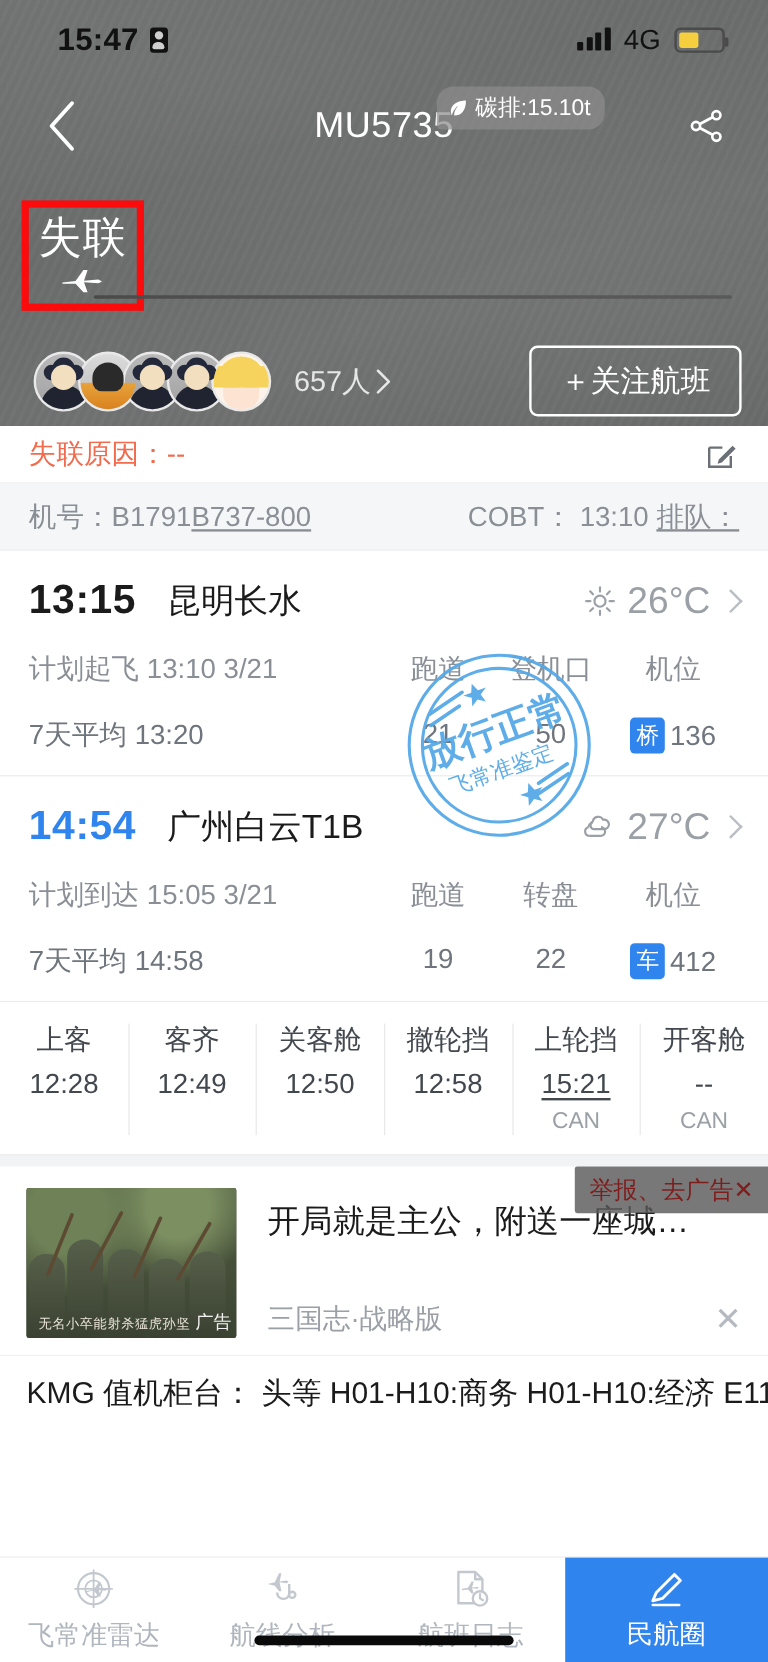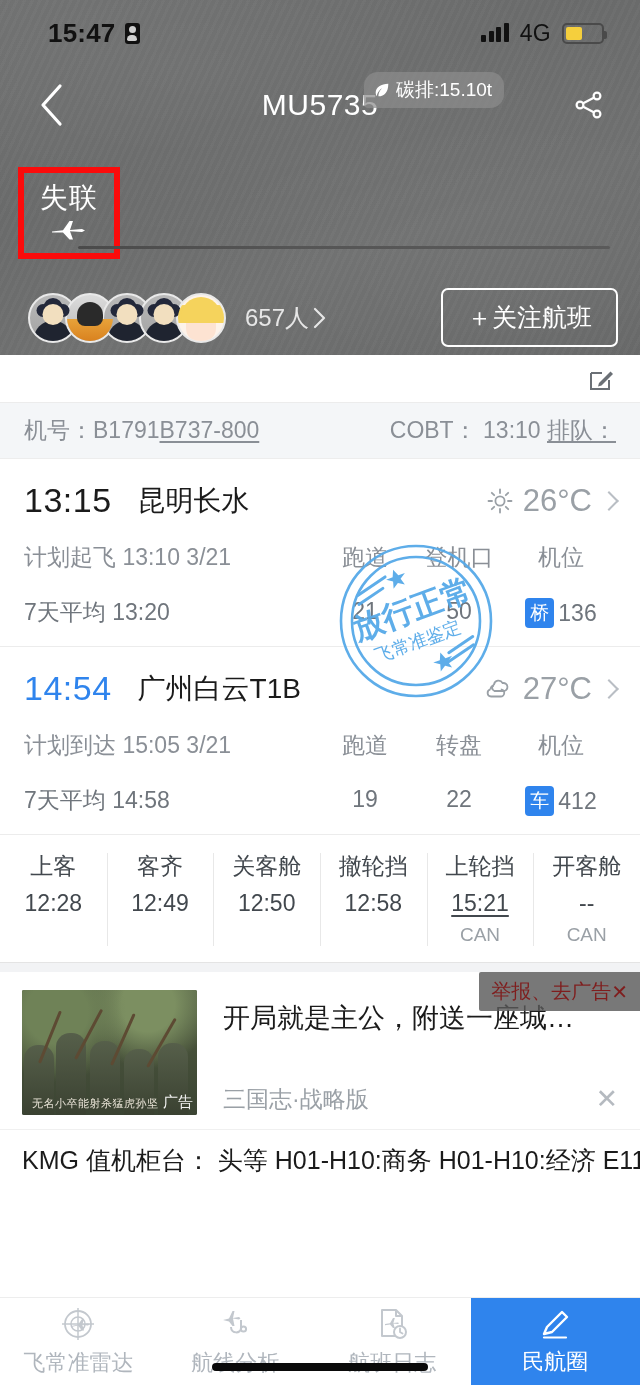--- a/index.html
+++ b/index.html
@@ -94,21 +94,21 @@
   
   .progress-zone{ position:relative; z-index:3; margin-top:18px; height:110px; }
   .status-box{
     position:absolute; left:18px; top:5px;
     width:102px; height:92px;
     border:6px solid #fb0b0b;
     display:flex; flex-direction:column; align-items:center; justify-content:center;
     box-sizing:border-box;
   }
   .status-text{
-    color:#fff; font-size:28px; line-height:1; letter-spacing:1px; font-weight:400;
+    color:#fff; font-size:36px; line-height:1; letter-spacing:1px; font-weight:400;
     margin-bottom:6px;
   }
   .plane-ic{ width:40px; height:24px; display:block; }
   .track{
     position:absolute; left:78px; right:30px; top:84px; height:3px;
     background:linear-gradient(90deg,#4a4a4a 0%,#555 40%,#5a5a5a 100%);
     border-radius:2px;
   }
 
   
@@ -185,21 +185,21 @@
   
   .stamp{
     position:absolute; left:336px; top:82px; width:160px; height:160px;
     z-index:5; pointer-events:none; opacity:.95;
   }
 
   
   .seg{ position:relative; padding:22px 24px 18px; background:#fff; }
   .seg + .seg{ border-top:1px solid #ececec; }
   .seg-head{ display:flex; align-items:center; }
-  .seg-time{ font-size:34px; font-weight:400; color:#1b1b1b; letter-spacing:.5px; }
+  .seg-time{ font-size:34px; font-weight:700; color:#1b1b1b; letter-spacing:.5px; }
   .seg-time.blue{ color:#2f84ed; }
   .seg-airport{ font-size:28px; color:#1b1b1b; margin-left:26px; }
   .seg-wx{ margin-left:auto; display:flex; align-items:center; gap:10px; color:#9aa0a6; font-size:31px; }
   .chev{ width:14px; height:14px; border-right:2.5px solid #b9bec4; border-top:2.5px solid #b9bec4; transform:rotate(45deg); }
 
   .seg-grid{ margin-top:22px; display:flex; align-items:center; color:#8a8f96; font-size:23px; }
   .seg-grid .lbl{ min-width:250px; }
   .cols{ margin-left:auto; display:flex; }
   .col{ width:94px; text-align:center; }
   .col.w-last{ width:110px; }
@@ -361,20 +361,21 @@
           <path d="M2 2 L11 11 L2 20" fill="none" stroke="#e6e6e6" stroke-width="2.2" stroke-linecap="round" stroke-linejoin="round"></path>
         </svg>
       </span>
       <span class="follow-btn">
         <span>＋关注航班</span>
       </span>
     </div>
   </div>
 
   <div class="reason">
+    <span class="reason-text"><span>失联原因：</span><span>--</span></span>
     <span class="reason-edit">
       <svg width="30" height="30" viewBox="0 0 30 30">
         <path d="M5 9 L5 25 L23 25 L23 16" fill="none" stroke="#6b7076" stroke-width="2"></path>
         <path d="M5 9 L16 9" fill="none" stroke="#6b7076" stroke-width="2"></path>
         <path d="M13 19 L24.5 7.5 L27 10 L15.5 21.5 L12 22.5 Z" fill="#6b7076"></path>
       </svg>
     </span>
   </div>
 
   <div class="infobar">

